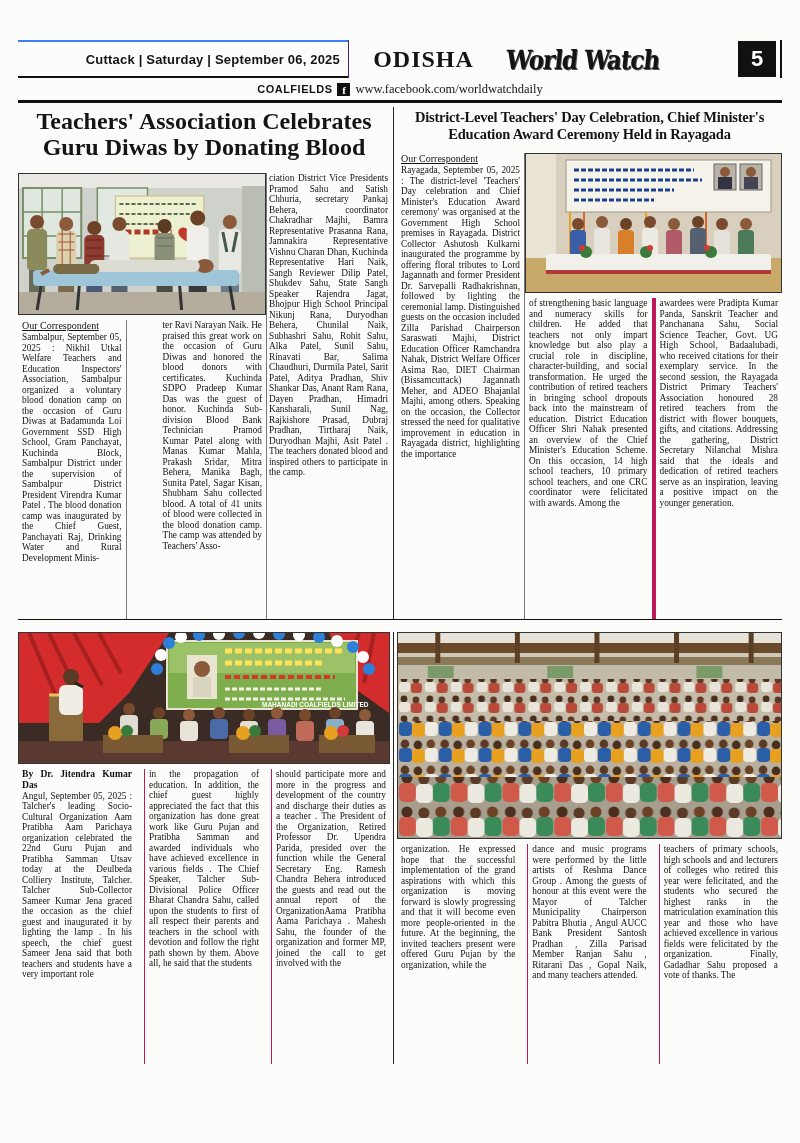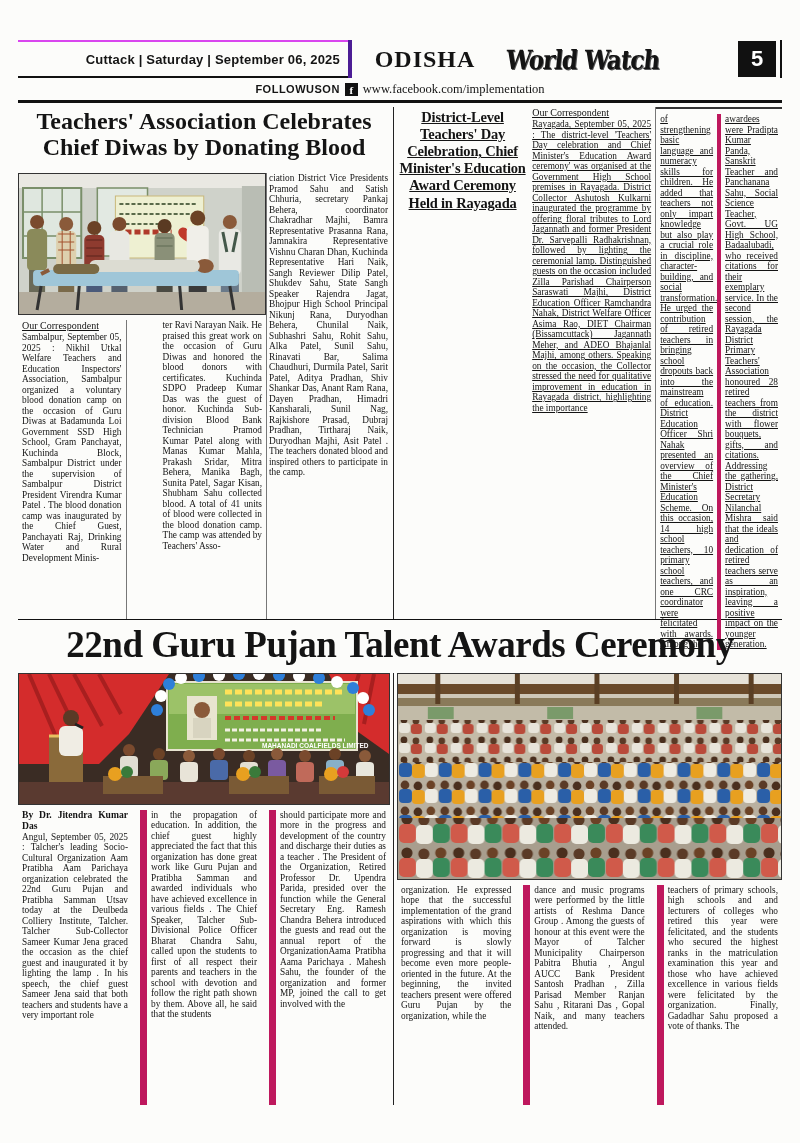--- a/index.html
+++ b/index.html
@@ -5,24 +5,24 @@
   * { margin:0; padding:0; box-sizing:border-box; }
   body { background:#777; }
   .page {
     width:800px; height:1143px; margin:0 auto; background:#fcfcfa;
     font-family:"Liberation Serif", serif; color:#141414;
     position:relative; overflow:hidden; padding:0 18px;
   }
   
   .masthead-row { display:flex; align-items:stretch; margin-top:40px; height:38px; border-right:2px solid #111; }
   .dateline-cell { flex:0 0 330px; display:flex; align-items:center; justify-content:flex-end;
-    border-top:2px solid #d946ef; border-bottom:2px solid #111; padding-right:8px; }
+    border-top:2px solid #3b82f6; border-bottom:2px solid #111; padding-right:8px; }
   .dateline { font-family:"Liberation Sans", sans-serif; font-weight:bold; font-size:13px; letter-spacing:.2px; }
   .section-cell { flex:0 0 150px; display:flex; align-items:center; justify-content:center;
-    border-left:4px solid #4c1d95; }
+    border-left:1px solid #4c1d95; }
   .section-title { font-size:24px; font-weight:bold; letter-spacing:1px; }
   .logo-cell { flex:0 0 170px; display:flex; align-items:center; justify-content:center; }
   .logo-text { font-family:"DejaVu Serif", serif; font-weight:bold; font-size:23px;
     transform:skewX(-6deg) scaleY(1.15); letter-spacing:-1px; text-shadow:1px 1px 0 #555; }
   .spacer { flex:1; }
   .pagenum-box { flex:0 0 38px; background:#111; color:#fff; display:flex; align-items:center;
     justify-content:center; font-family:"Liberation Sans", sans-serif; font-weight:bold; font-size:22px; margin:1px 4px 1px 0; }
   .follow-row { display:flex; align-items:center; justify-content:center; gap:5px; height:22px; }
   .follow-label { font-family:"Liberation Sans", sans-serif; font-weight:bold; font-size:11px; letter-spacing:.5px; }
   .fb-icon { width:13px; height:13px; background:#111; color:#fff; font-family:"Liberation Serif", serif;
@@ -44,42 +44,42 @@
   .art-a { flex:0 0 372px; display:flex; flex-direction:column; }
   .head-a { font-size:24px; line-height:1.08; height:58px; margin:2px 0 6px; }
   .body-a { display:flex; flex:1; }
   .a-left { flex:0 0 248px; display:flex; flex-direction:column; }
   .photo1 { height:142px; margin-bottom:5px; }
   .a-two-cols { display:flex; flex:1; }
   .a-col { flex:1; padding:0 4px; overflow:hidden; }
   .a-col + .a-col { border-left:1px solid #777;padding-left:36px; }
   .a-col3 { flex:1; border-left:1px solid #777; padding:0 2px; overflow:hidden; }
 
-  .art-b { flex:1; display:flex; flex-direction:row;text-decoration:underline; }
+  .art-b { flex:1; display:flex; flex-direction:column; }
   .head-b { font-size:14.5px; line-height:1.18; height:40px; margin:2px 0 4px; letter-spacing:-.2px; }
   .body-b { display:flex; flex:1; }
   .b-col1 { flex:0 0 128px; padding:0 4px; border-right:1px solid #777; overflow:hidden; }
   .b-right { flex:1; display:flex; flex-direction:column; }
   .photo2 { height:140px; margin-bottom:5px; }
   .b-two-cols { display:flex; flex:1; }
   .b-col { flex:1; padding:0 4px; overflow:hidden; }
   .b-col + .b-col { border-left:4px solid #be185d; }
 
   
   .bottom-section { border-top:1.5px solid #111; padding-top:4px; }
   .head-c { font-size:37px; line-height:1.05; margin:2px 0 8px; letter-spacing:-.5px; }
   .head-c span { display:block; }
   .body-c { display:flex; height:432px; }
   .c-left, .c-right { flex:1; display:flex; flex-direction:column; }
   .c-left { flex:0 0 372px; }
   .photo3 { height:132px; margin-bottom:5px; }
   .photo4 { height:207px; margin-bottom:5px; }
   .c-cols { display:flex; flex:1;gap:8px; }
   .c-col { flex:1; padding:0 4px; overflow:hidden; }
-  .c-col + .c-col { border-left:7px solid #be185d; }
+  .c-col + .c-col { border-left:1px solid #be185d; }
   .c-byline { font-weight:bold; font-size:9.6px; }
 </style>
 </head>
 <body>
 
 <div class="page">
 
   <div class="masthead-row">
     <div class="dateline-cell">
       <span class="dateline">Cuttack | Saturday | September 06, 2025</span>
@@ -88,30 +88,30 @@
       <span class="section-title">ODISHA</span>
     </div>
     <div class="logo-cell">
       <span class="logo-text">World Watch</span>
     </div>
     <div class="spacer"></div>
     <div class="pagenum-box">5</div>
   </div>
 
   <div class="follow-row">
-    <span class="follow-label">FOLLOWUSON</span>
+    <span class="follow-label">COALFIELDS</span>
     <span class="fb-icon">f</span>
-    <span class="fb-url">www.facebook.com/implementation</span>
+    <span class="fb-url">www.facebook.com/worldwatchdaily</span>
   </div>
   <div class="thick-rule"></div>
 
   <div class="top-section">
 
     <div class="art-a">
-      <h1 class="headline head-a">Teachers' Association Celebrates Chief Diwas by Donating Blood</h1>
+      <h1 class="headline head-a">Teachers' Association Celebrates Guru Diwas by Donating Blood</h1>
       <div class="body-a">
         <div class="a-left">
           <div class="photo-frame photo1">
             <svg viewBox="0 0 245 140" preserveAspectRatio="none">
               <rect width="245" height="140" fill="#cfd2ca"></rect>
               <rect y="0" width="245" height="14" fill="#e9e8e2"></rect>
               <rect x="4" y="14" width="58" height="70" fill="#dfe7df"></rect>
               <path d="M4 14h58v70h-58z" fill="none" stroke="#7a8f6a" stroke-width="2"></path>
               <path d="M23 14v70M43 14v70M4 38h58M4 62h58" stroke="#7a8f6a" stroke-width="1.5"></path>
               <rect x="78" y="14" width="50" height="68" fill="#e2e9e2" stroke="#7a8f6a" stroke-width="1.5"></rect>
@@ -242,21 +242,20 @@
               <span>awardees were Pradipta Kumar Panda, Sanskrit Teacher and Panchanana Sahu, Social Science Teacher, Govt. UG High School, Badaalubadi, who received citations for their exemplary service. In the second session, the Rayagada District Primary Teachers' Association honoured 28 retired teachers from the district with flower bouquets, gifts, and citations. Addressing the gathering, District Secretary Nilanchal Mishra said that the ideals and dedication of retired teachers serve as an inspiration, leaving a positive impact on the younger generation.</span>
             </div>
           </div>
         </div>
       </div>
     </div>
   </div>
 
   <div class="bottom-section">
     <h1 class="headline head-c">
-      <span>22nd Guru Pujan Talent Awards Ceremony</span>
     </h1>
     <div class="body-c">
       <div class="c-left">
         <div class="photo-frame photo3">
           <svg viewBox="0 0 370 130" preserveAspectRatio="none">
             <rect width="370" height="130" fill="#3a2c24"></rect>
             <path d="M0 0h150l-40 60-30 30H0z" fill="#d42c2c"></path>
             <path d="M10 0l30 70M30 0l30 62M55 0l28 52M80 0l22 40" stroke="#a81f1f" stroke-width="4" fill="none"></path>
             <path d="M370 0h-60l25 55 35 25z" fill="#d42c2c"></path>
             <path d="M340 0l-14 44M355 0l-10 50" stroke="#a81f1f" stroke-width="4" fill="none"></path>

